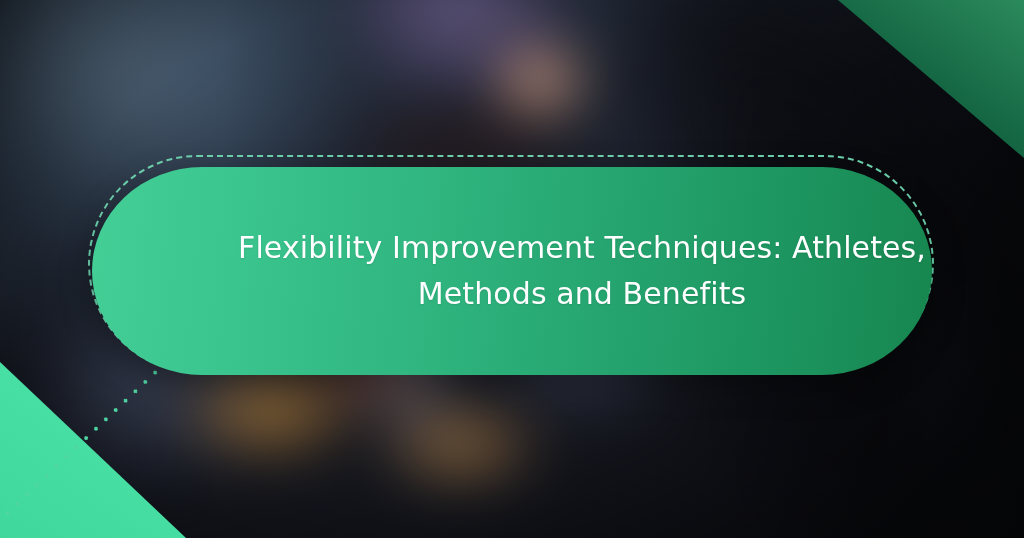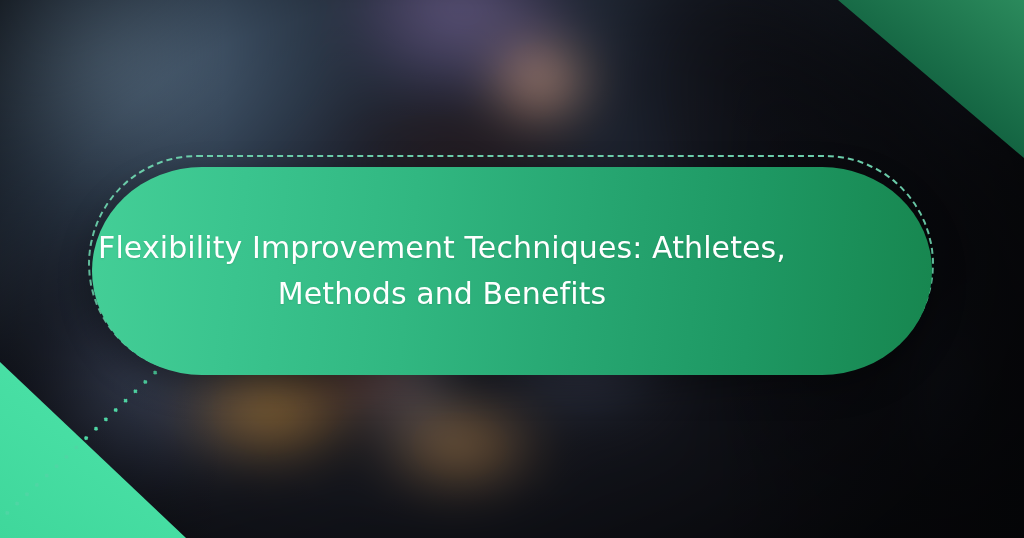--- a/index.html
+++ b/index.html
@@ -126,21 +126,21 @@
     border-radius:110px / 104px;
     background:linear-gradient(96deg,
       #44cf97 0%,
       #3ac48e 18%,
       #31b781 38%,
       #27a772 58%,
       #1e9863 78%,
       #17864f 100%);
     display:flex;
     align-items:center;
-    justify-content:flex-start;
+    justify-content:flex-end;
     box-shadow:0 10px 34px rgba(0,0,0,0.32);
   }
 
   .card-title {
     width:700px;
     text-align:center;
     color:#ffffff;
     font-family:"DejaVu Sans", sans-serif;
     font-size:30px;
     font-weight:400;

